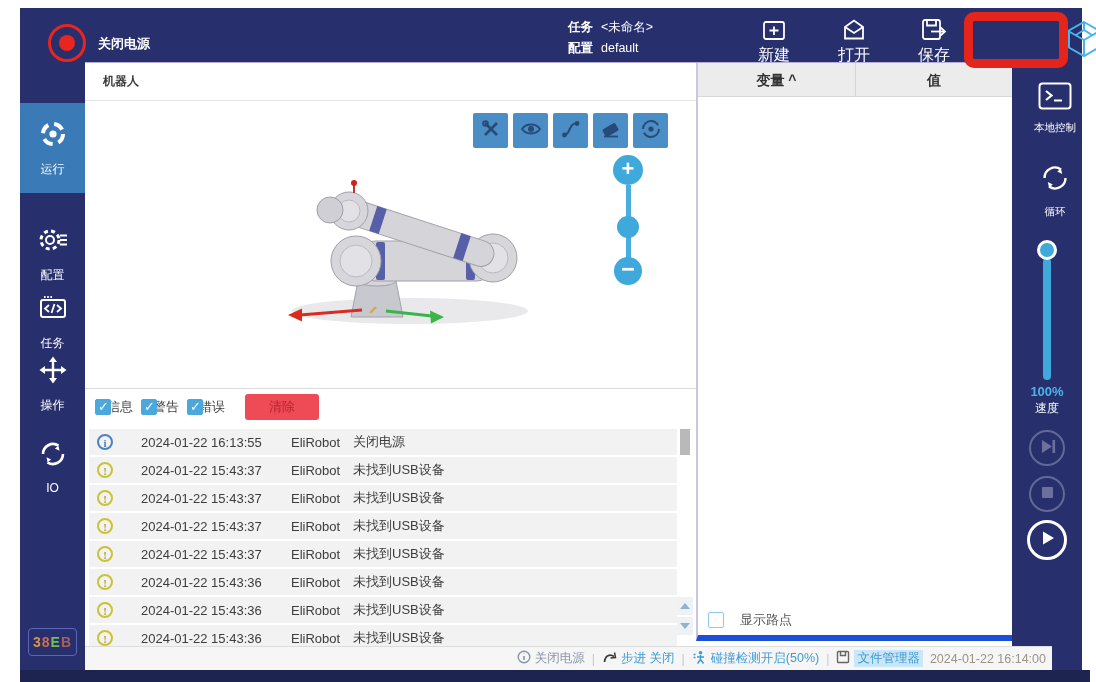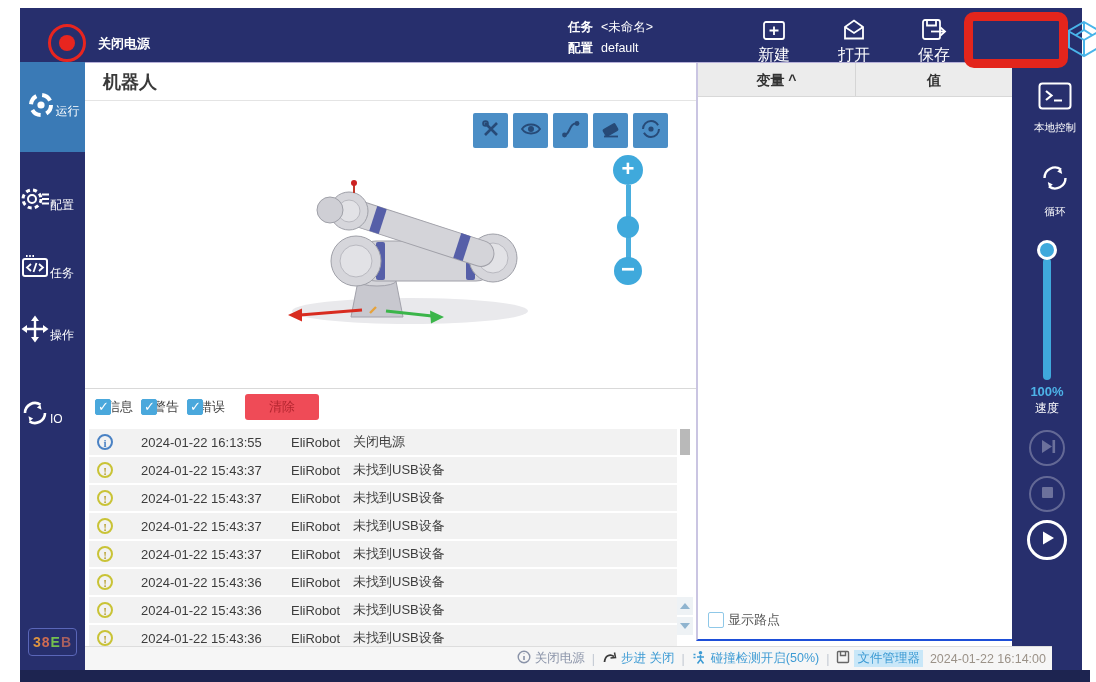--- a/index.html
+++ b/index.html
@@ -26,29 +26,29 @@
   .task-row { margin-bottom:5px; }
   .task-row b { margin-right:8px; }
   .tb-actions { position:absolute; left:728px; top:9px; display:flex; gap:28px; }
   .tb-action { width:52px; display:flex; flex-direction:column; align-items:center; gap:2px; color:#fff; cursor:pointer; }
   .tb-action svg { display:block; }
   .tb-action .lbl { font-size:16px; }
   .redaction { position:absolute; left:944px; top:4px; width:104px; height:56px; border:9px solid #e3251c; border-radius:10px; background:#272f6d; z-index:5; }
   .cube-logo { position:absolute; left:1044px; top:11px; }
 
   
-  .sb-item { position:absolute; left:0; width:65px; display:flex; align-items:center; color:#fff; cursor:pointer; }
+  .sb-item { position:absolute; left:0; width:65px; display:flex; flex-direction:column; align-items:center; color:#fff; cursor:pointer;margin-top:41px; }
   .sb-item .lbl { font-size:12px; margin-top:8px; }
   .sb-item.active-bg { background:#3a7ab6; }
   .hex-code { position:absolute; left:8px; top:566px; width:49px; height:28px; border:1px solid #5a66b8; border-radius:4px;
               display:flex; align-items:center; justify-content:center; font-size:14px; font-weight:bold; letter-spacing:1px; }
 
   
   .robot-title { position:absolute; left:0; top:0; width:611px; height:38px; background:#fff; border-bottom:1px solid #e4e4e4;
-                 font-size:18px; font-weight:bold; color:#3a3a3a; display:flex; align-items:center; padding-left:18px; }
+                 font-size:12px; font-weight:bold; color:#3a3a3a; display:flex; align-items:center; padding-left:18px; }
   .robot-view { position:absolute; left:0; top:38px; width:611px; height:248px; background:#fff; }
   .view-toolbar { position:absolute; left:388px; top:12px; display:flex; gap:5px; }
   .vt-btn { width:35px; height:35px; background:#4b8ec6; border-radius:2px; display:flex; align-items:center; justify-content:center; cursor:pointer; }
   .zoomctl { position:absolute; left:528px; top:54px; width:30px; height:140px; }
   .zoom-track { position:absolute; left:13px; top:30px; width:5px; height:86px; background:#49aede; }
   .zoom-plus { position:absolute; left:0; top:0; width:30px; height:30px; border-radius:50%; background:#3fa9dc; color:#fff;
                font-size:22px; font-weight:bold; text-align:center; line-height:27px; cursor:pointer; }
   .zoom-knob { position:absolute; left:4px; top:61px; width:22px; height:22px; border-radius:50%; background:#3fa9dc; cursor:pointer; }
   .zoom-minus { position:absolute; left:1px; top:102px; width:28px; height:28px; border-radius:50%; background:#3fa9dc; color:#fff;
                 font-size:24px; font-weight:bold; text-align:center; line-height:24px; cursor:pointer; }
@@ -74,25 +74,25 @@
   .lt { margin-left:28px; width:150px; }
   .ls { width:62px; }
   .lm { flex:1; }
   .log-scroll-thumb { position:absolute; left:595px; top:366px; width:10px; height:26px; background:#b9b9b9; }
   .log-scroll-btns { position:absolute; left:592px; top:534px; width:16px; }
   .scroll-btn { width:16px; height:18px; background:#eef2f5; margin-bottom:2px; display:flex; align-items:center; justify-content:center; cursor:pointer; }
   .tri-up { width:0; height:0; border-left:5px solid transparent; border-right:5px solid transparent; border-bottom:6px solid #8fb4cf; }
   .tri-down { width:0; height:0; border-left:5px solid transparent; border-right:5px solid transparent; border-top:6px solid #8fb4cf; }
 
   
-  .vars-panel { position:absolute; left:611px; top:0; width:316px; height:578px; background:#fff; border-left:2px solid #cac5e2; border-bottom:2px solid #1d4ed8; }
+  .vars-panel { position:absolute; left:611px; top:0; width:316px; height:578px; background:#fff; border-left:2px solid #cac5e2; border-bottom:6px solid #1d4ed8; }
   .vars-header { height:34px; background:#ececec; border-bottom:1px solid #d8d8d8; display:flex; }
   .vh-cell { width:50%; text-align:center; line-height:34px; font-size:14px; font-weight:bold; color:#333; cursor:pointer; }
   .vh-cell + .vh-cell { border-left:1px solid #d5d5d5; }
-  .waypoints { position:absolute; left:10px; top:548px; display:flex; align-items:center; gap:4px; }
+  .waypoints { position:absolute; left:10px; top:548px; display:flex; align-items:center; gap:16px; }
   .chk.light { border-color:#8fc8e8; }
   .waypoints .lbl { font-size:13px; color:#555; }
 
   
   .rsb-item { position:absolute; left:0; width:70px; display:flex; flex-direction:column; align-items:center; color:#fff; cursor:pointer;padding-left:16px; }
   .rsb-item .lbl { font-size:10.5px; margin-top:7px; white-space:nowrap; }
   .speed-slider { position:absolute; left:0; top:178px; width:70px; height:140px; cursor:pointer; }
   .ss-knob { position:absolute; left:25px; top:0; width:20px; height:20px; border-radius:50%; background:#3fa9dc; border:3px solid #fff; }
   .ss-track { position:absolute; left:31px; top:18px; width:8px; height:122px; background:#3fa9dc; border-radius:4px; }
   .speed-val { position:absolute; left:0; top:322px; width:70px; text-align:center; color:#4db3e8; font-weight:bold; font-size:13px; }

